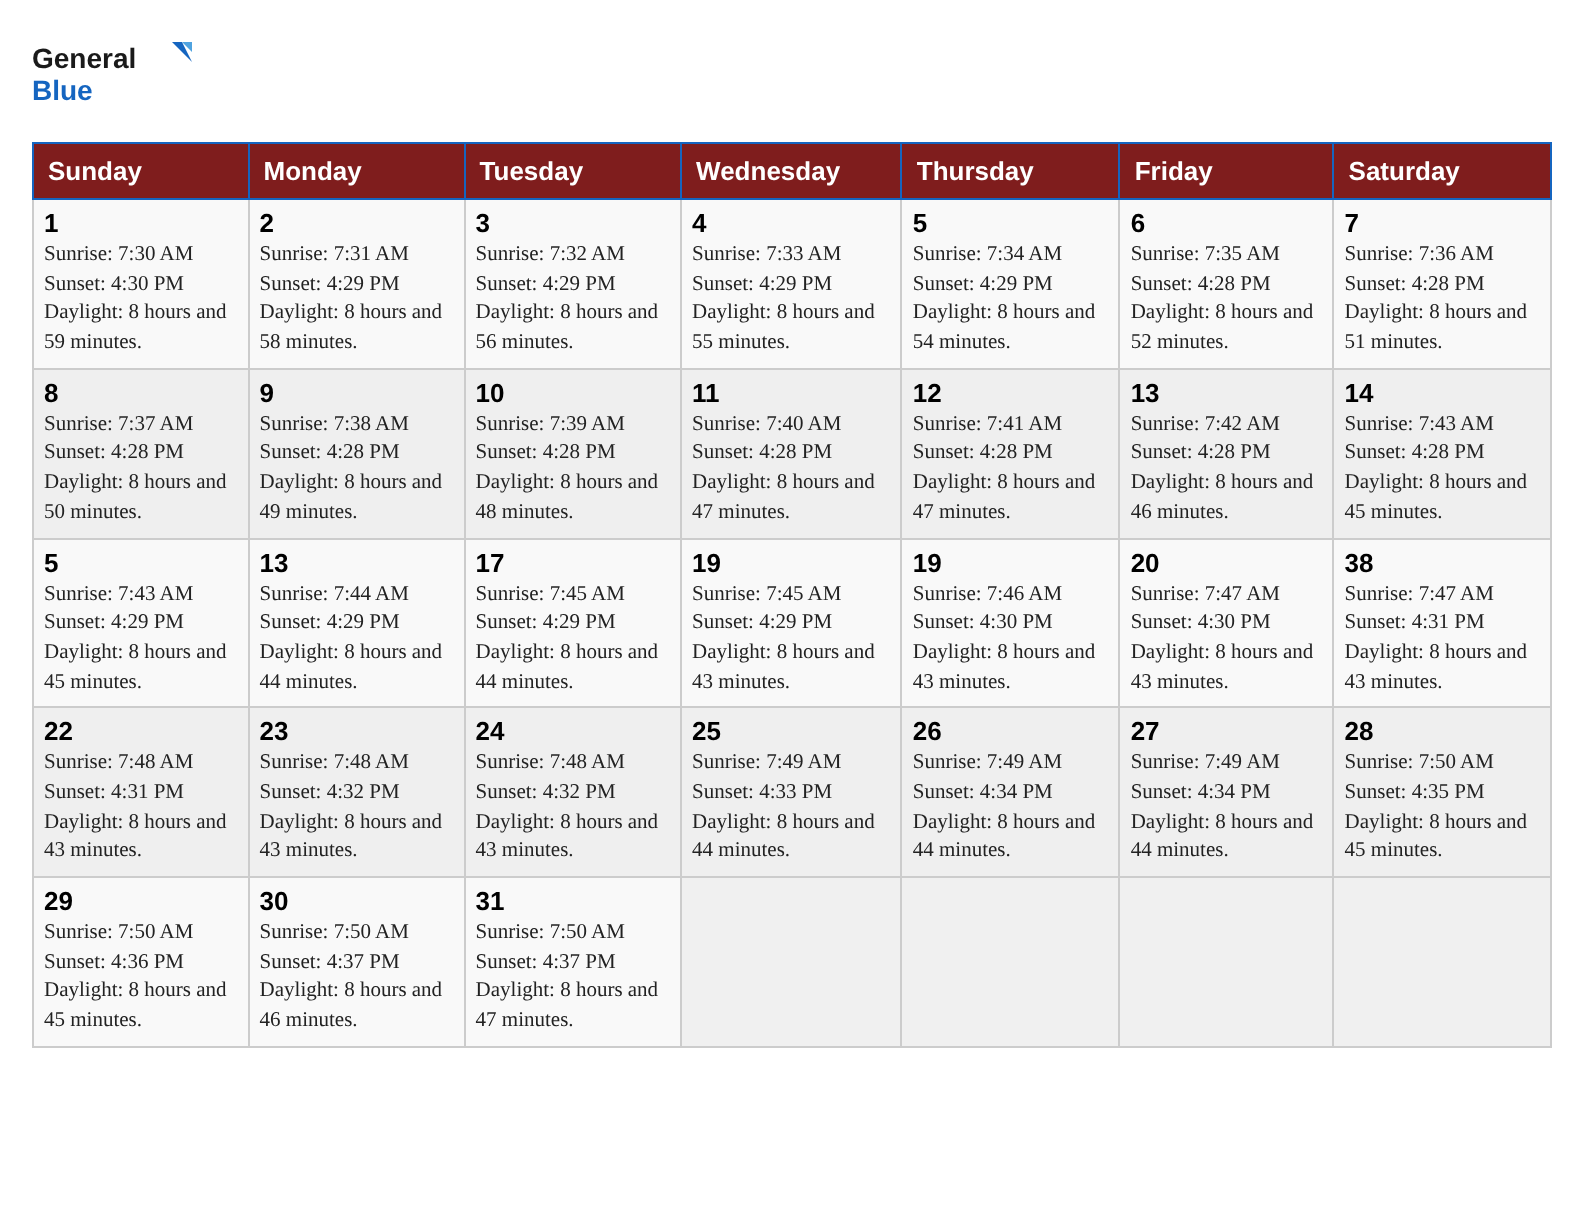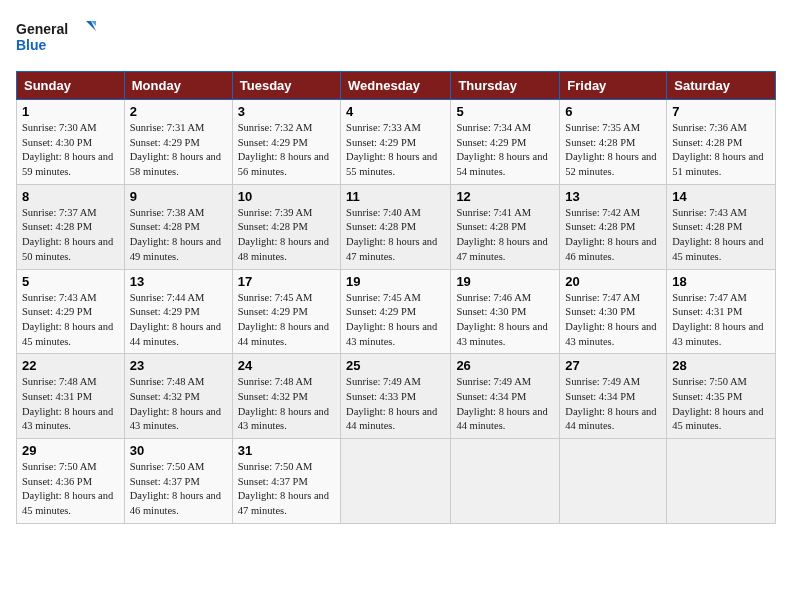--- a/index.html
+++ b/index.html
@@ -267,21 +267,21 @@
       </td>
         <td>
         <span class="day-number">20</span>
         <div class="day-info">
           Sunrise: 7:47 AM<br>
           Sunset: 4:30 PM<br>
           Daylight: 8 hours and 43 minutes.
         </div>
       </td>
         <td>
-        <span class="day-number">18</span>
+        <span class="day-number">38</span>
         <div class="day-info">
           Sunrise: 7:47 AM<br>
           Sunset: 4:31 PM<br>
           Daylight: 8 hours and 43 minutes.
         </div>
       </td>
       </tr>
       <tr>
         <td>
         <span class="day-number">22</span>

